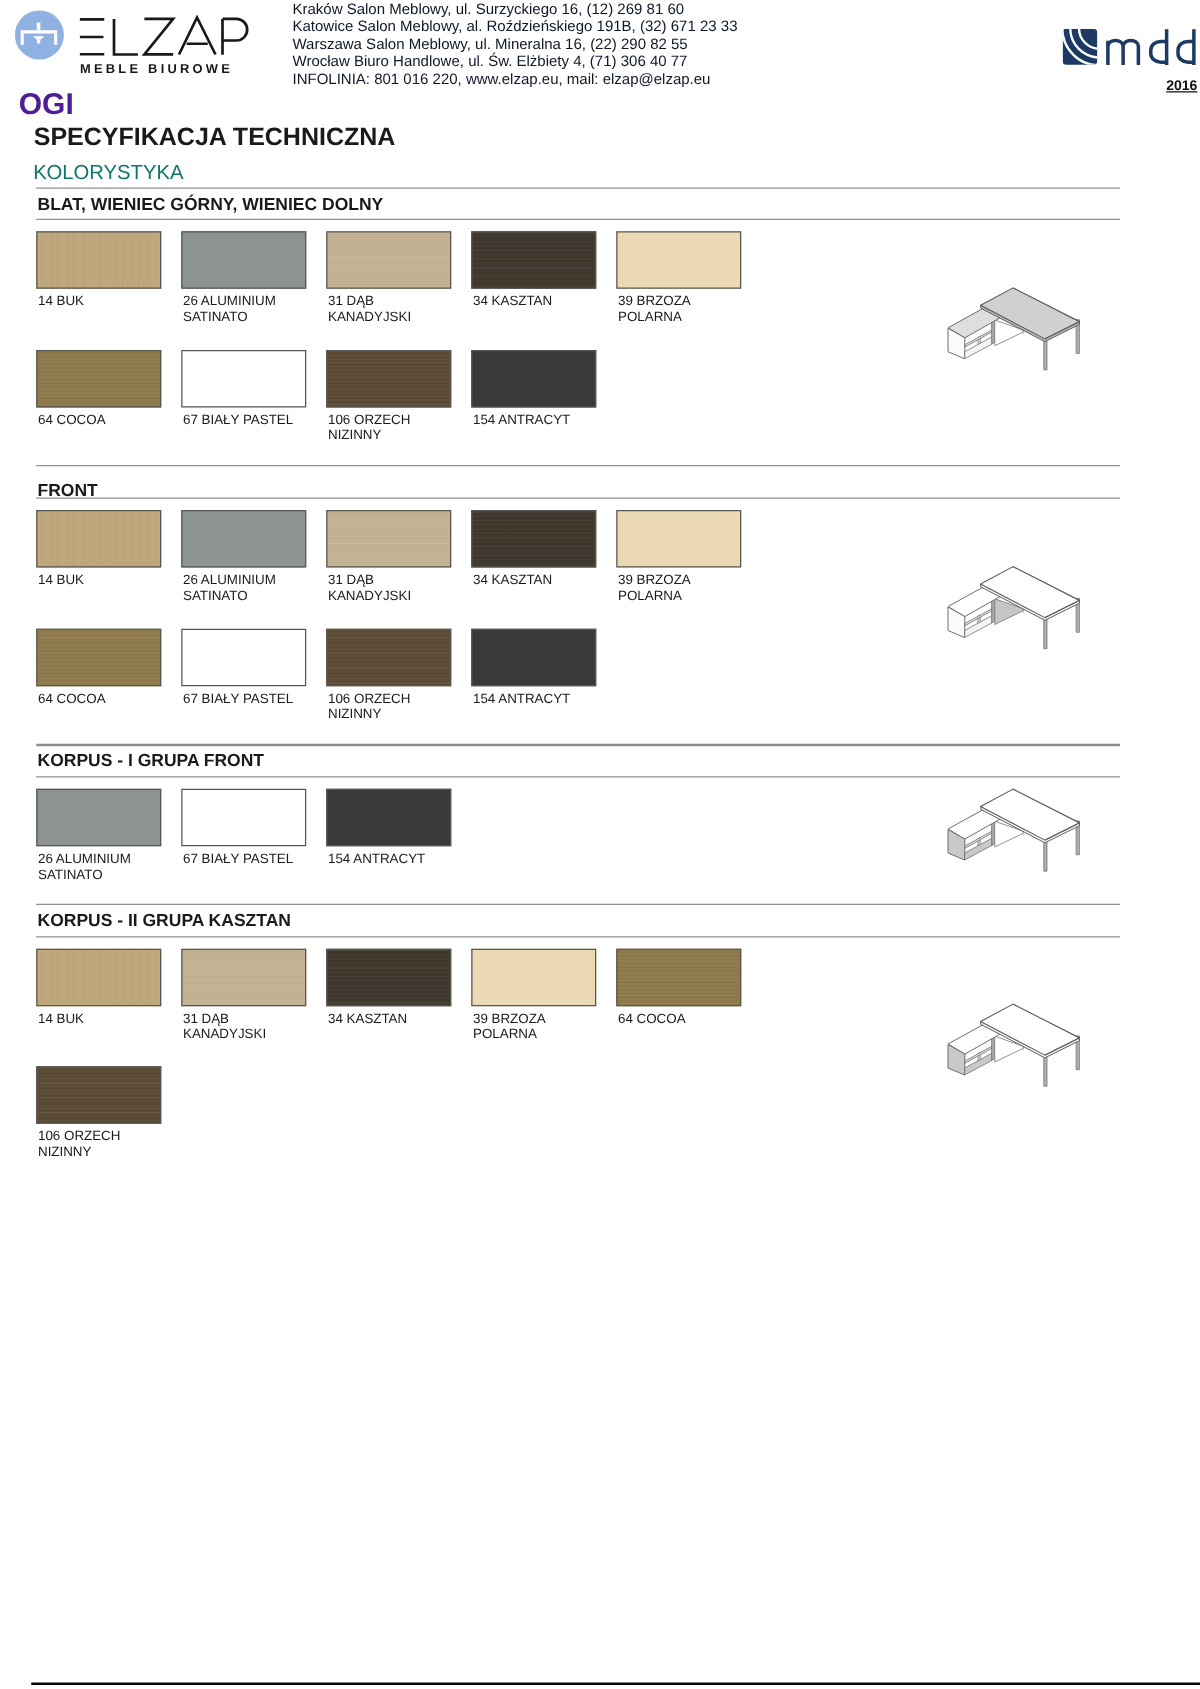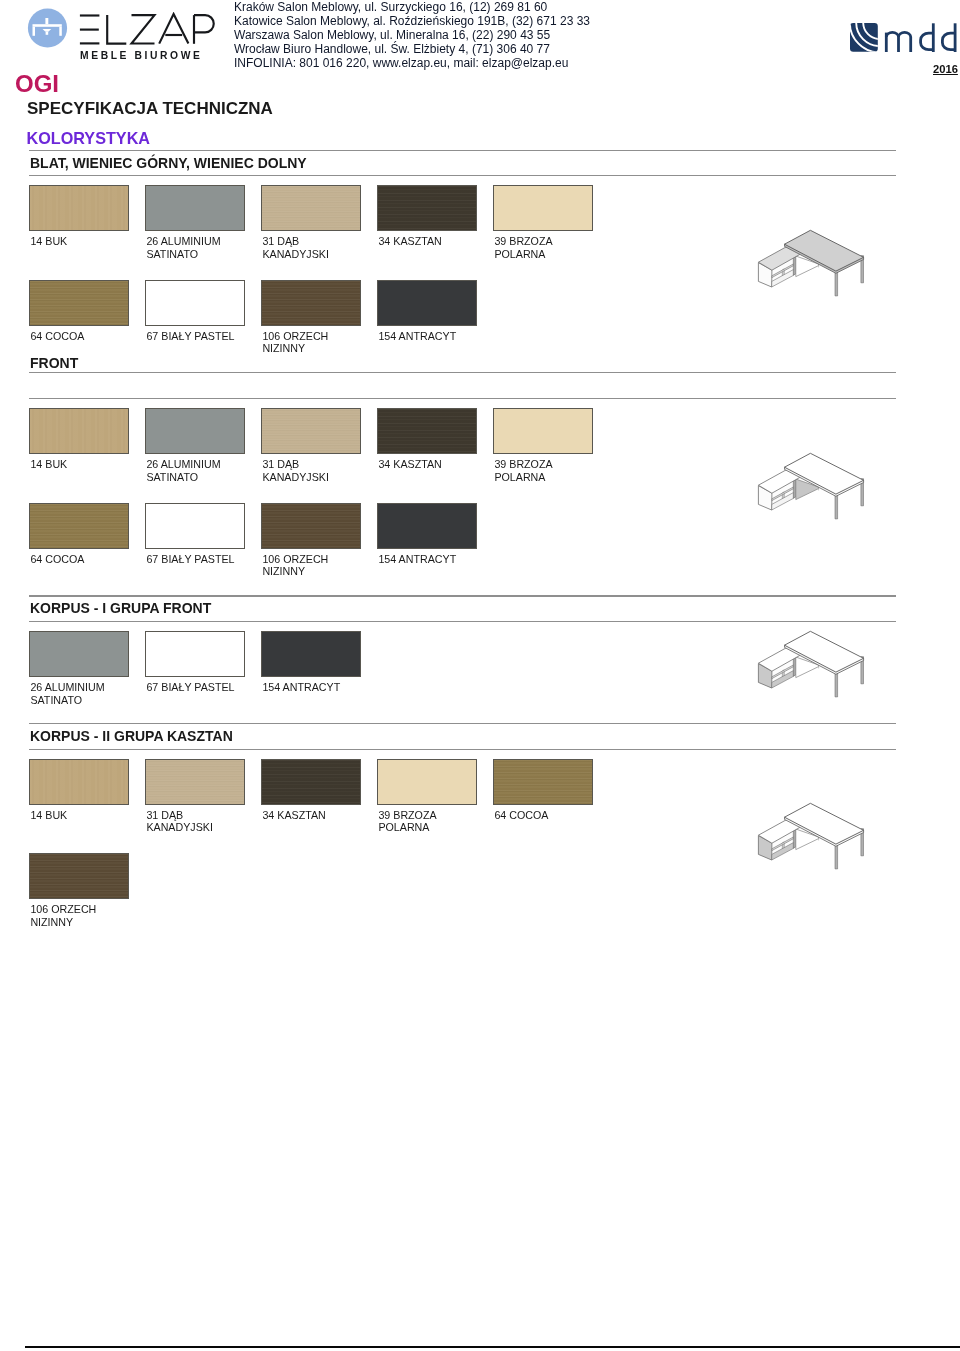--- a/index.html
+++ b/index.html
@@ -3,39 +3,39 @@
 <meta charset="utf-8">
 <title>OGI SPECYFIKACJA TECHNICZNA</title>
 <style>
   *{box-sizing:border-box;}
   html,body{margin:0;padding:0;}
   body{width:960px;height:1351px;background:#fff;overflow:hidden;
        font-family:"Liberation Sans",sans-serif;color:#1a1a1a;}
   .page{position:relative;width:960px;height:1351px;background:#fff;}
 
   
-  .logo-block{position:absolute;left:16px;top:0px;width:220px;height:62px;padding-left:32px;}
+  .logo-block{position:absolute;left:0px;top:0px;width:220px;height:62px;padding-left:32px;}
   .logo-mark{position:absolute;left:8px;top:8px;width:48px;height:48px;}
   .logo-word{position:absolute;left:62px;top:12px;width:148px;height:36px;}
   .logo-sub{position:absolute;left:64px;top:49.5px;font-size:10.3px;font-weight:700;
             letter-spacing:2.6px;color:#16181b;white-space:nowrap;}
 
   
   .addr{position:absolute;left:234px;top:1px;}
   .addr-line{font-size:12px;line-height:13.87px;color:#0f172a;white-space:nowrap;}
 
   
   .mdd{position:absolute;left:850px;top:23px;width:108px;height:29px;}
   .mdd svg{width:108px;height:29px;display:block;}
   .year{position:absolute;left:933px;top:63px;font-size:11.2px;font-weight:bold;color:#111;letter-spacing:0px;text-decoration:underline;}
 
   
-  .title-ogi{position:absolute;left:15px;top:70px;font-size:24px;font-weight:bold;color:#be185d;letter-spacing:0px;text-align:right;}
-  .title-spec{position:absolute;left:27px;top:99px;font-size:17px;font-weight:bold;color:#1a1a1a;letter-spacing:0px;text-align:right;}
-  .title-kolor{position:absolute;left:26.5px;top:129px;font-size:16.2px;font-weight:bold;color:#6d28d9;letter-spacing:0px;}
+  .title-ogi{position:absolute;left:15px;top:70px;font-size:24px;font-weight:bold;color:#4c1d95;letter-spacing:0px;text-align:right;}
+  .title-spec{position:absolute;left:27px;top:99px;font-size:20px;font-weight:bold;color:#1a1a1a;letter-spacing:0px;text-align:right;}
+  .title-kolor{position:absolute;left:26.5px;top:129px;font-size:16.2px;font-weight:normal;color:#0f766e;letter-spacing:0px;}
 
   
   .rule{position:absolute;left:29px;width:867px;height:1.3px;background:#8f8f8f;}
   .sect-title{position:absolute;left:30px;font-size:14px;font-weight:bold;color:#1a1a1a;letter-spacing:0px;white-space:nowrap;}
 
   
   .swatch{position:absolute;width:100px;height:46px;border:1px solid #595750;overflow:hidden;}
   .sw-label{position:absolute;font-size:10.7px;line-height:12.5px;letter-spacing:0px;color:#1a1a1a;white-space:nowrap;}
   .sw-label .l1,.sw-label .l2{display:block;}
   .sw-label .l2:empty{display:none;}
@@ -88,21 +88,21 @@
         <path d="M87.3 23.0 H104.2"></path>
         <path d="M116.0 3.1 V31.8"></path>
         <path d="M116.0 3.1 H127.1 a8.65 8.65 0 0 1 0 17.3 H116.0"></path>
       </g>
     </svg>
     <div class="logo-sub">MEBLE BIUROWE</div>
   </div>
   <div class="addr">
     <div class="addr-line">Kraków Salon Meblowy, ul. Surzyckiego 16, (12) 269 81 60</div>
     <div class="addr-line">Katowice Salon Meblowy, al. Roździeńskiego 191B, (32) 671 23 33</div>
-    <div class="addr-line">Warszawa Salon Meblowy, ul. Mineralna 16, (22) 290 43 55</div>
+    <div class="addr-line">Warszawa Salon Meblowy, ul. Mineralna 16, (22) 290 82 55</div>
     <div class="addr-line">Wrocław Biuro Handlowe, ul. Św. Elżbiety 4, (71) 306 40 77</div>
     <div class="addr-line">INFOLINIA: 801 016 220, www.elzap.eu, mail: elzap@elzap.eu</div>
   </div>
   <div class="mdd">
     <svg viewBox="0 0 108 29" xmlns="http://www.w3.org/2000/svg">
       <defs>
         <clipPath id="mddsq">
             <path d="M0 3.2 a3.2 3.2 0 0 1 3.2 -3.2 h21.4 a3.2 3.2 0 0 1 3.2 3.2 v22.4 a3.2 3.2 0 0 1 -3.2 3.2 h-21.4 a3.2 3.2 0 0 1 -3.2 -3.2 z"></path>
           </clipPath>
       </defs>
@@ -187,21 +187,21 @@
   <div class="sw-label" style="left:262.4px;top:329.8px">
       <span class="l1">106 ORZECH</span>
       <span class="l2">NIZINNY</span>
     </div>
   <div class="swatch tex-plain" style="left:377px;top:279.5px;background:#37393b"></div>
   <div class="sw-label" style="left:378.4px;top:329.8px">
       <span class="l1">154 ANTRACYT</span>
     </div>
 
   <div class="rule" style="top:372.1px"></div>
-  <div class="sect-title" style="top:355px">FRONT</div>
+  <div class="sect-title" style="top:384px">FRONT</div>
   <div class="rule" style="top:398.1px"></div>
   <div class="thumb" style="left:749.4px;top:444.7px">
       <svg class="furn" viewBox="0 0 125 82" xmlns="http://www.w3.org/2000/svg">
 <g stroke-linejoin="round" stroke-linecap="butt" fill="none">
   <path d="M22.9 48.2 L44.9 35.7 L44.9 53.1 L22.7 65.0 Z" fill="#fcfcfc" stroke="none"></path>
   <path d="M9.4 40.6 L22.9 48.2 L22.7 65.0 L9.4 59.4 Z" fill="#fbfbfb" stroke="#6e6e6e" stroke-width="0.8"></path>
   <path d="M33.3 47.9 L35.3 46.8 L35.3 54.5 L33.3 55.6 Z" fill="#d2d2d2" stroke="#6e6e6e" stroke-width="0.45"></path>
   <path d="M22.9 53.8 L44.9 41.7 L44.9 43.4 L22.9 55.6 Z" fill="#dcdcdc" stroke="#6e6e6e" stroke-width="0.6"></path>
   <path d="M22.8 59.4 L44.9 47.3 L44.9 53.1 L22.7 65.0 Z" fill="#f4f4f4" stroke="#6e6e6e" stroke-width="0.6"></path>
   <path d="M44.3 35.4 L47.7 33.5 L47.7 51.3 L44.3 53.2 Z" fill="#a8a8a8" stroke="#6e6e6e" stroke-width="0.6"></path>

